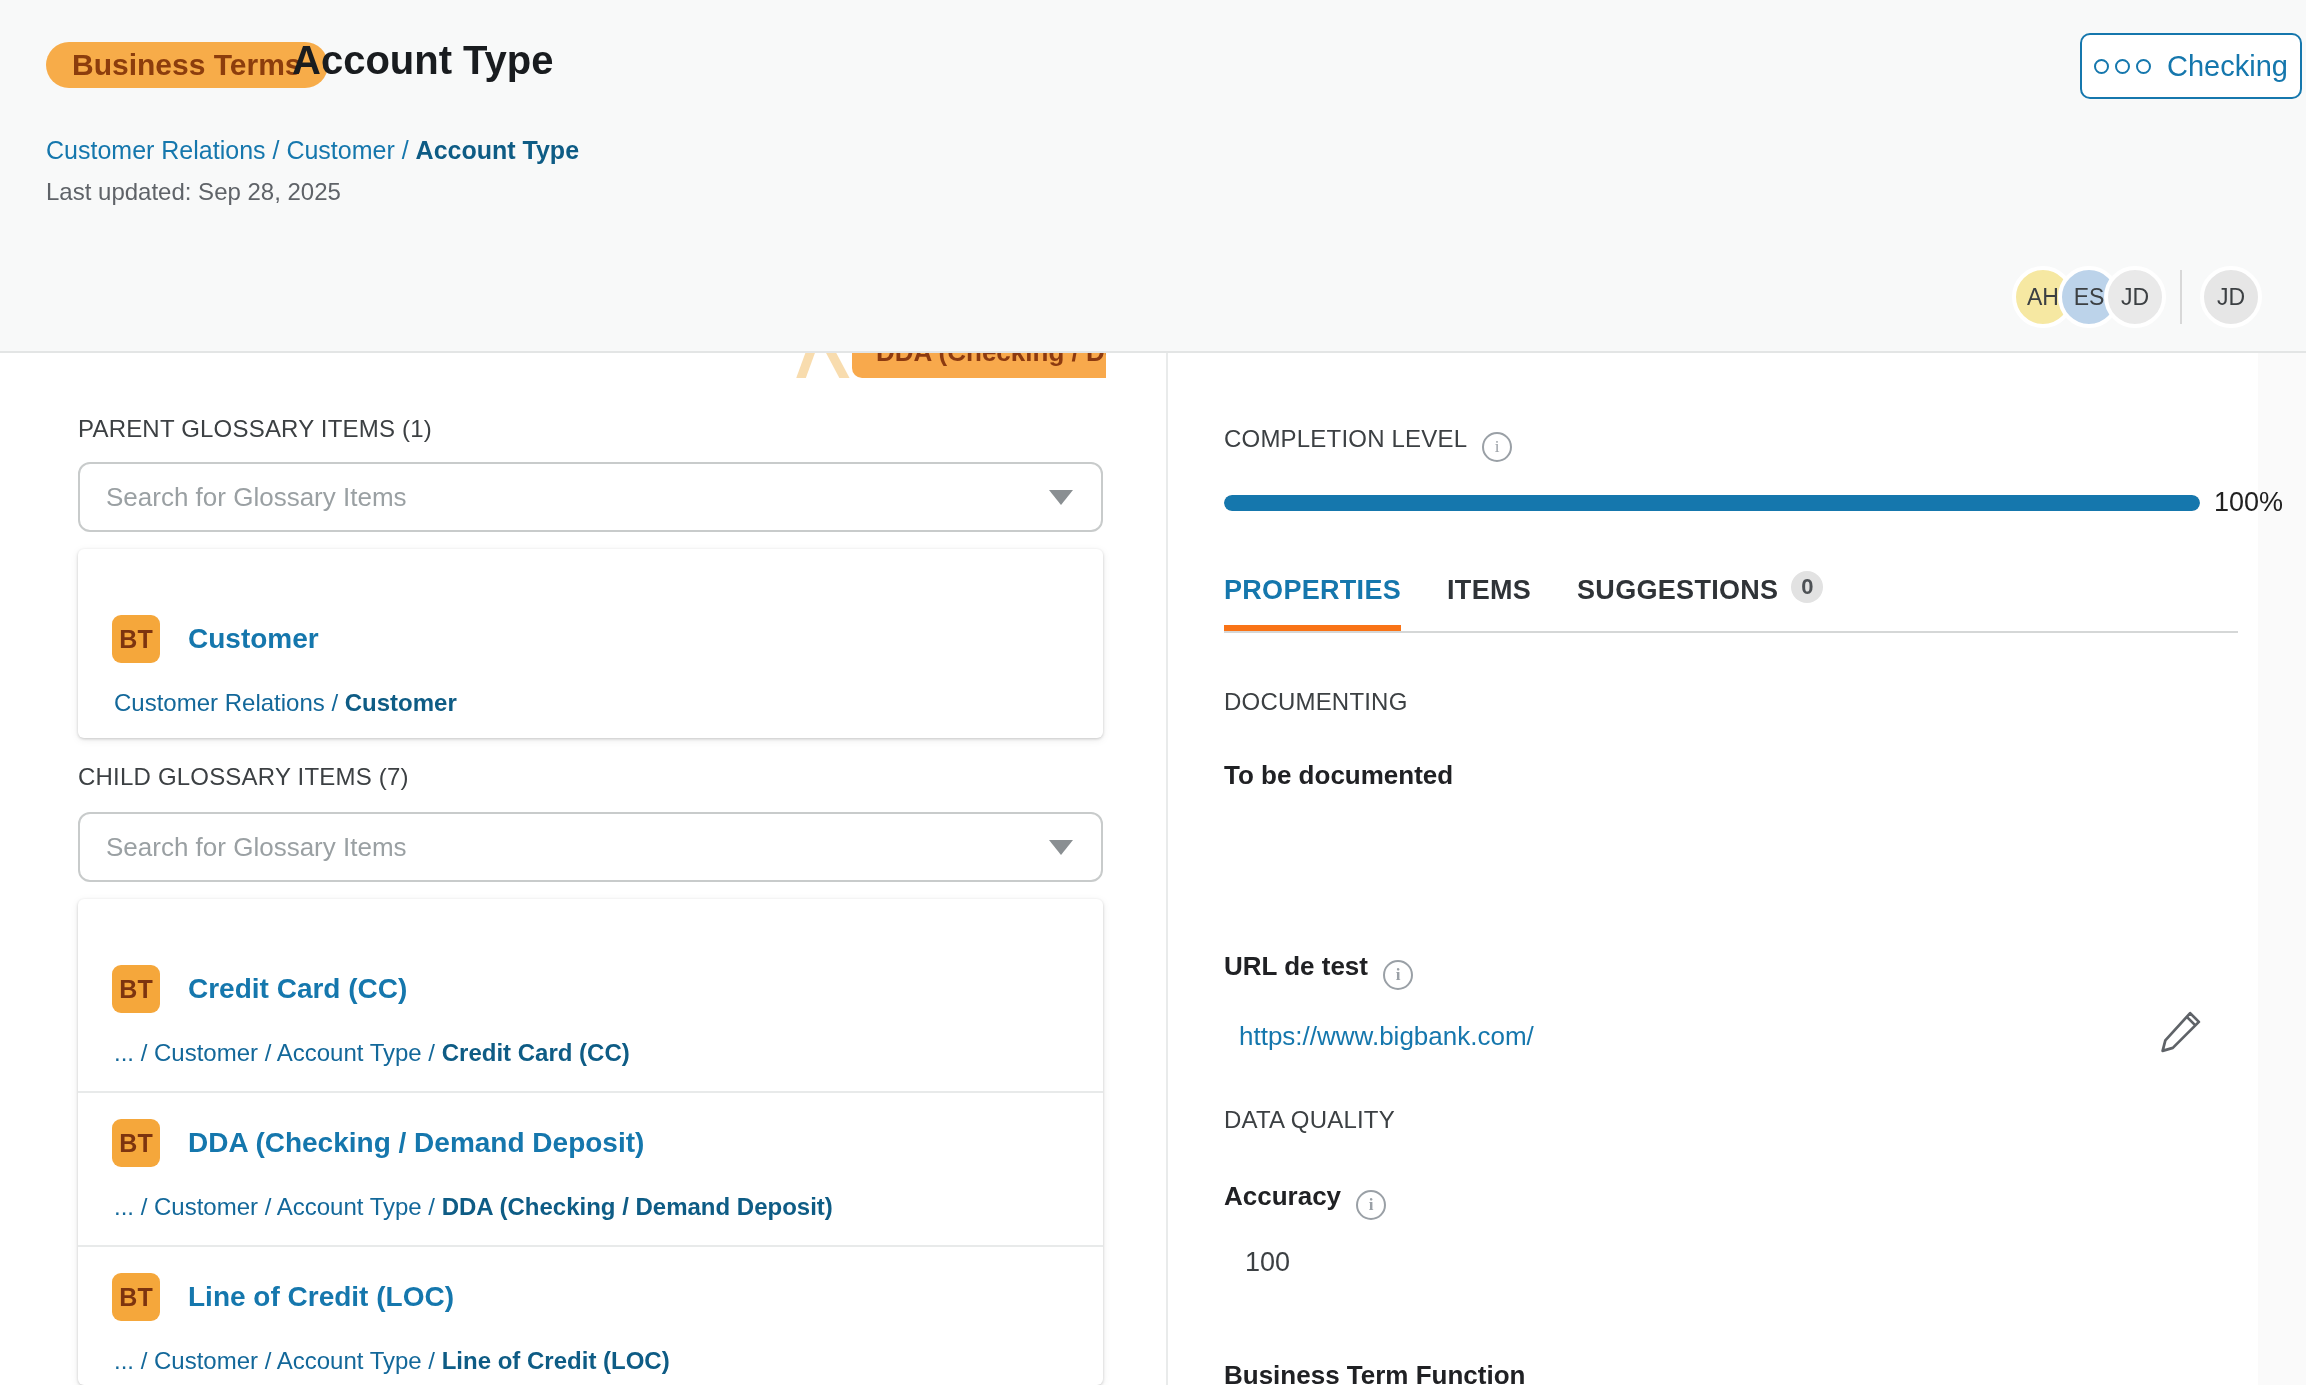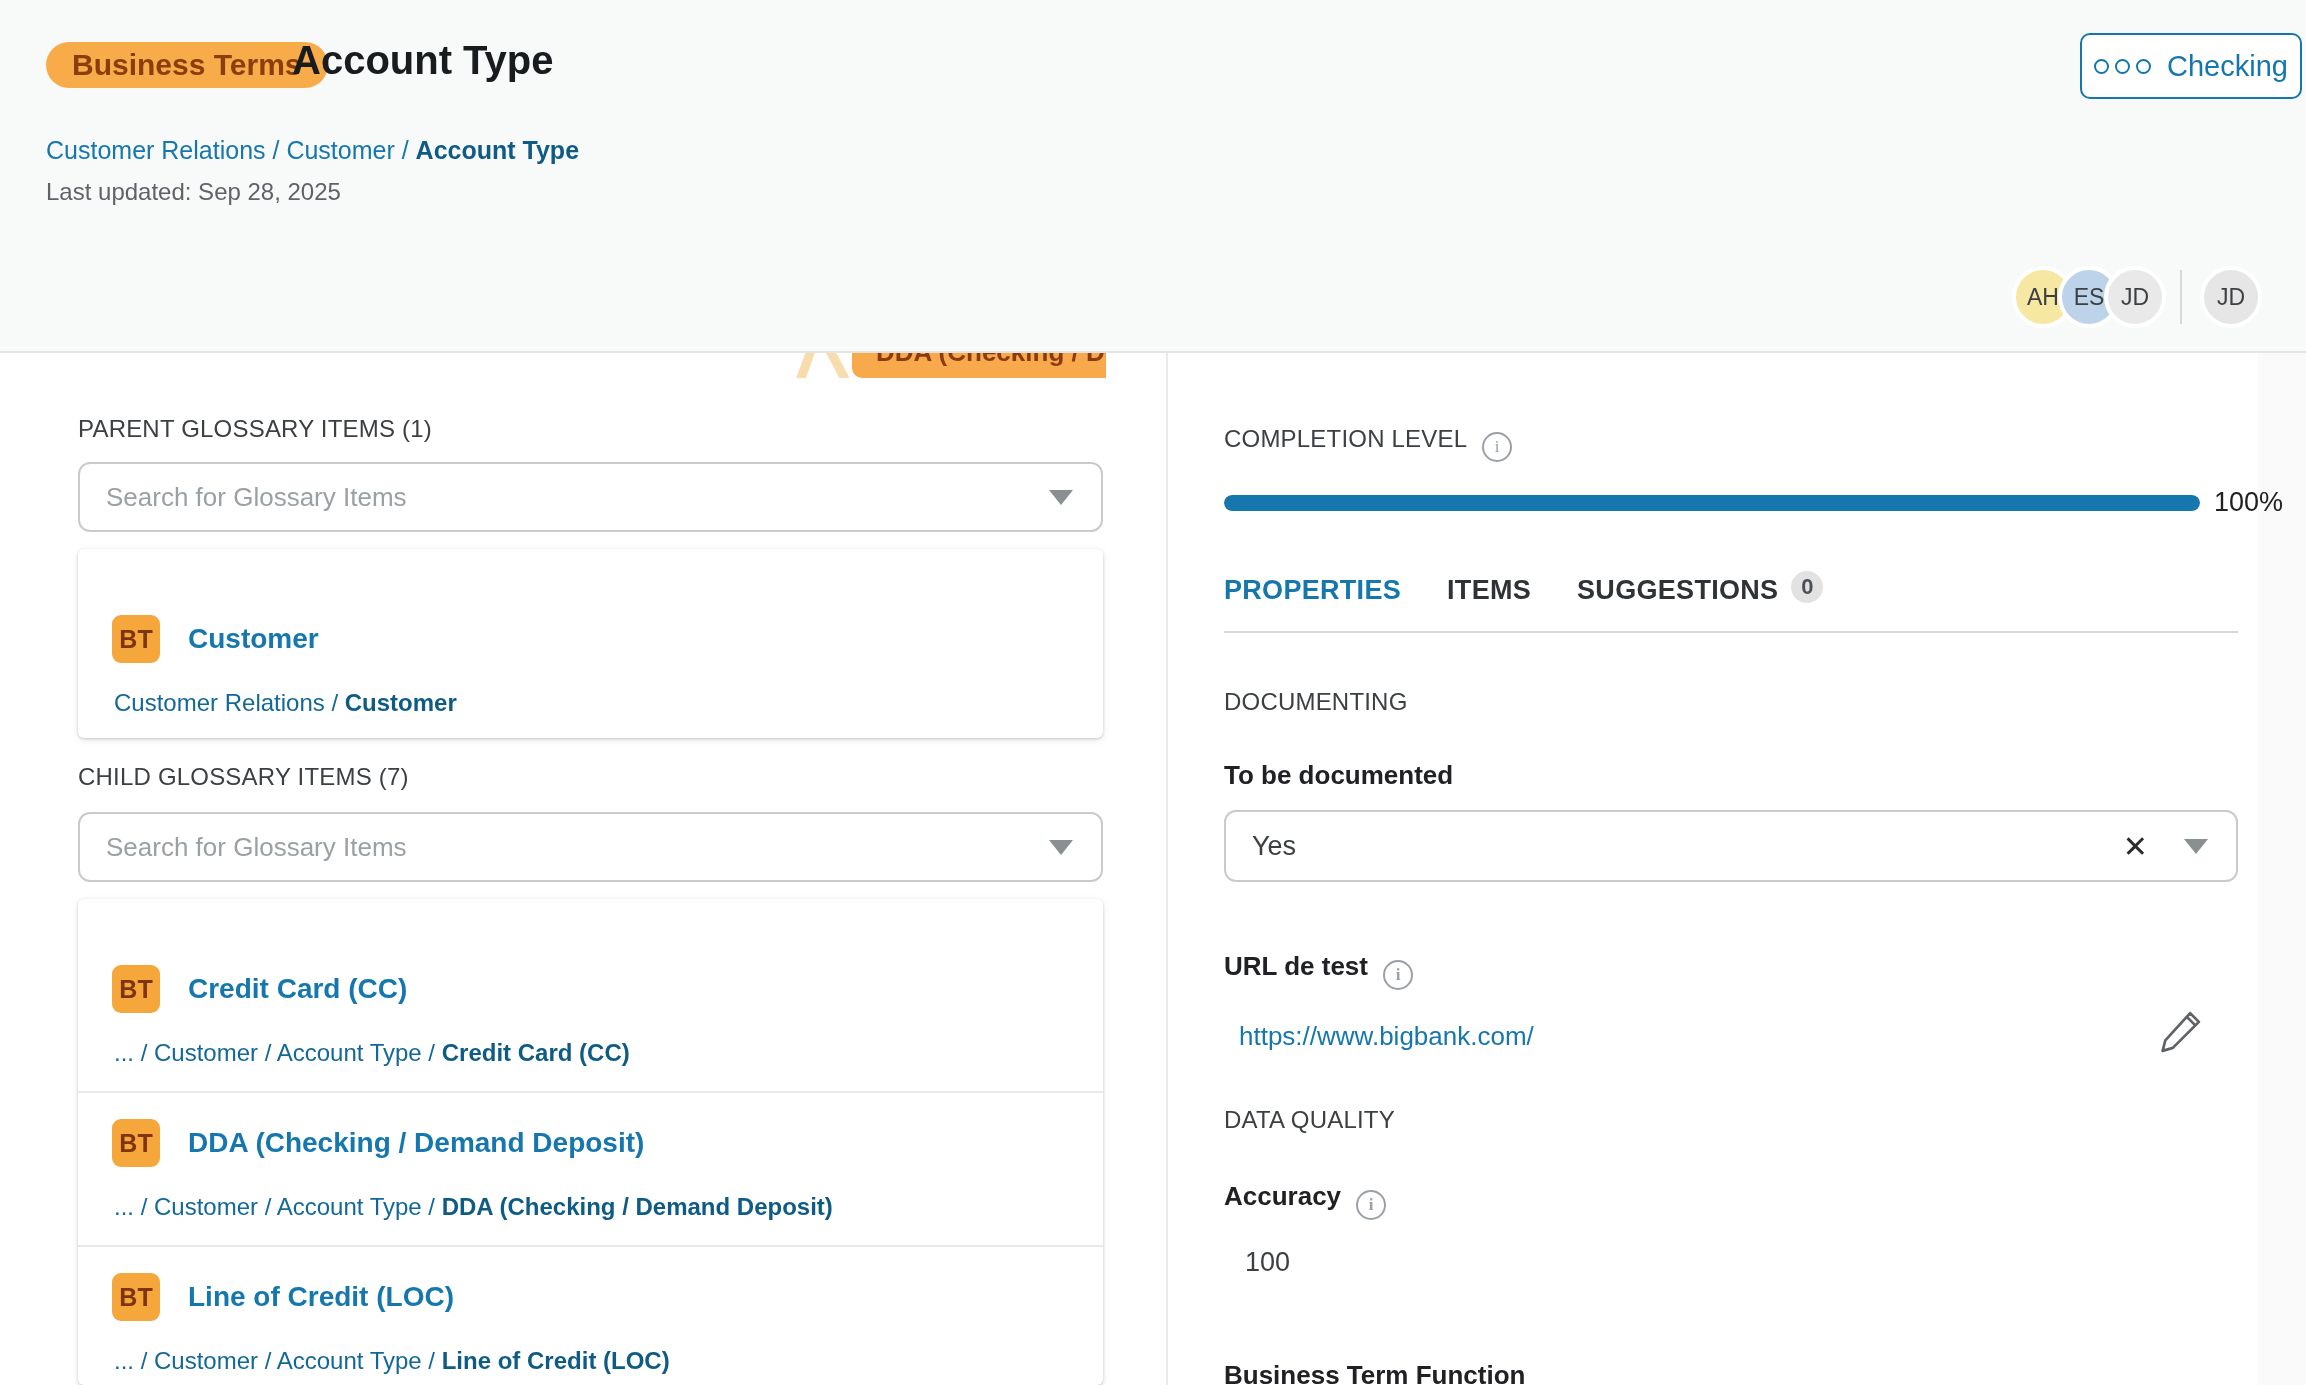--- a/index.html
+++ b/index.html
@@ -73,21 +73,21 @@
   .info-icon{display:inline-flex;width:26px;height:26px;border:2px solid #9aa0a6;border-radius:50%;
              color:#9aa0a6;font-size:17px;align-items:center;justify-content:center;margin-left:15px;
              vertical-align:-5px;font-family:"Liberation Serif",serif;}
   .progress-track{position:absolute;left:1224px;top:495px;width:976px;height:16px;border-radius:8px;
                   background:#d7dbdd;overflow:hidden;}
   .progress-fill{height:100%;background:#1577AD;border-radius:8px;}
   .progress-label{position:absolute;left:2214px;top:487px;font-size:27px;color:#212121;}
   .rtabs{position:absolute;left:1224px;top:575px;height:58px;display:flex;gap:46px;}
   .rtab{font-size:27px;font-weight:bold;color:#2f3337;letter-spacing:.3px;display:flex;align-items:flex-start;
         cursor:pointer;height:58px;box-sizing:border-box;}
-  .rtab.active{color:#1577AD;border-bottom:2px solid #f97316;}
+  .rtab.active{color:#1577AD;border-bottom:8px solid #f97316;}
   .rtab .count-badge{width:32px;height:32px;font-size:22px;margin-left:13px;margin-top:-4px;}
   .rtab-line{position:absolute;left:1224px;top:631px;width:1014px;height:2px;background:#d5d7d7;}
   .field-label{position:absolute;font-size:26px;font-weight:bold;color:#202124;}
   .select-box{position:absolute;left:1224px;top:810px;width:1014px;height:72px;box-sizing:border-box;
               background:#fff;border:2px solid #c8cbcb;border-radius:12px;display:flex;align-items:center;}
   .select-value{flex:1;margin-left:26px;font-size:27px;color:#3c4043;}
   .clear-x{font-size:30px;color:#2c2c2c;margin-right:36px;cursor:pointer;}
   .link{font-size:26px;color:#1577AD;text-decoration:none;cursor:pointer;}
   .edit-icon{position:absolute;left:2157px;top:1005px;width:50px;height:50px;cursor:pointer;}
   .plain-value{position:absolute;font-size:27px;color:#3c4043;}
@@ -205,25 +205,20 @@
     <div class="rtab">
       <span>SUGGESTIONS</span>
       <span class="count-badge">0</span>
     </div>
   </div>
   <div class="rtab-line"></div>
 
   <div class="sec-label" style="left:1224px;top:688px;">DOCUMENTING</div>
 
   <div class="field-label" style="left:1224px;top:760px;">To be documented</div>
-  <div class="select-box">
-    <span class="select-value">Yes</span>
-    <span class="clear-x">✕</span>
-    <span class="caret"></span>
-  </div>
 
   <div class="field-label" style="left:1224px;top:951px;">
     <span>URL de test</span><span class="info-icon">i</span>
   </div>
   <a class="link" style="position:absolute;left:1239px;top:1021px;">https://www.bigbank.com/</a>
   <svg class="edit-icon" viewBox="0 0 24 24">
     <path d="M15.9 3.9l4.2 4.2L7.6 20.6l-4.9 1.4 1.3-5L15.9 3.9z" fill="none" stroke="#5f6368" stroke-width="1.3" stroke-linejoin="round"></path>
     <path d="M14.2 5.6l4.2 4.2" fill="none" stroke="#5f6368" stroke-width="1.3"></path>
   </svg>
 

